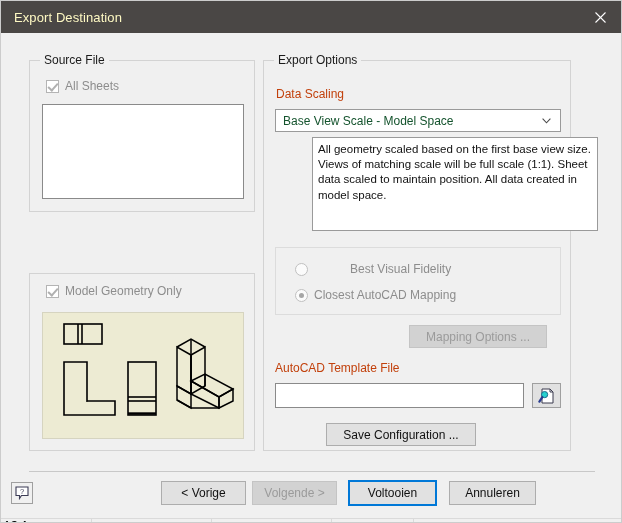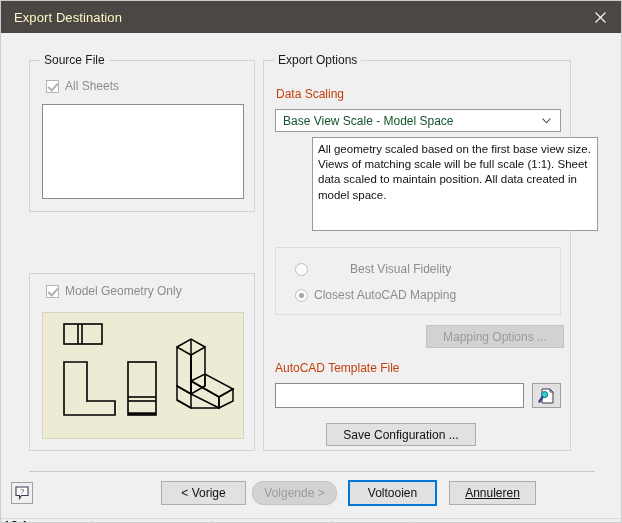--- a/index.html
+++ b/index.html
@@ -370,21 +370,21 @@
         <div class="radiorow" style="left:19px; top:14px;gap:36px;">
           <span class="radio"></span>
           <span class="rb-label">Best Visual Fidelity</span>
         </div>
         <div class="radiorow" style="left:19px; top:40px;">
           <span class="radio selected"></span>
           <span class="rb-label">Closest AutoCAD Mapping</span>
         </div>
       </div>
 
-      <div class="btn disabled" style="left:162px; top:264px; width:138px; height:23px;">
+      <div class="btn disabled" style="left:145px; top:264px; width:138px; height:23px;">
         <span>Mapping Options ...</span>
       </div>
 
       <span class="field-label" style="left:11px; top:300px;">AutoCAD Template File</span>
 
       <input class="textinput" style="left: 11px; top: 322px; width: 249px; height: 25px;" type="text" value="">
 
       <div class="btn-icon" style="left:268px; top:322px; width:29px; height:25px;">
         <svg width="18" height="18" viewBox="0 0 18 18">
           <path d="M4 2 H12 L15 5 V16 H4 Z" fill="#ffffff" stroke="#3b3b4f" stroke-width="1"></path>
@@ -405,29 +405,29 @@
       <svg width="14" height="14" viewBox="0 0 14 14">
         <path d="M1 1 H13 V9.5 H6.5 L4.5 12.5 V9.5 H1 Z" fill="#ffffff" stroke="#3b3b55" stroke-width="1.1"></path>
         <text x="7" y="8" font-size="7.5" font-family="Liberation Sans, sans-serif" fill="#3b3b55" text-anchor="middle">?</text>
       </svg>
     </div>
 
     <div class="btn" style="left:160px; top:448px; width:85px; height:24px;">
       <span>&lt; Vorige</span>
     </div>
 
-    <div class="btn disabled" style="left:251px; top:448px; width:85px; height:24px;border-radius:11px;">
+    <div class="btn disabled" style="left:251px; top:448px; width:85px; height:24px;">
       <span>Volgende &gt;</span>
     </div>
 
     <div class="btn default" style="left:347px; top:447px; width:89px; height:26px;">
       <span>Voltooien</span>
     </div>
 
-    <div class="btn" style="left:448px; top:448px; width:87px; height:24px;text-decoration:underline;">
+    <div class="btn" style="left:448px; top:448px; width:87px; height:24px;">
       <span>Annuleren</span>
     </div>
 
     <div class="statusbar">
       <span class="sb-tick" style="left:90px;"></span>
       <span class="sb-tick" style="left:210px;"></span>
       <span class="sb-tick" style="left:330px;"></span>
 494
       <span class="sb-tick" style="left:412px;"></span>
     </div>

